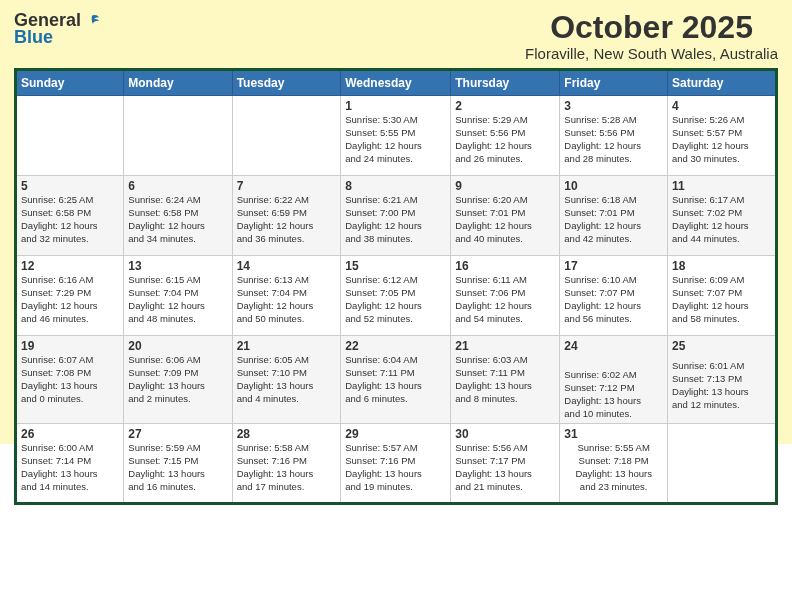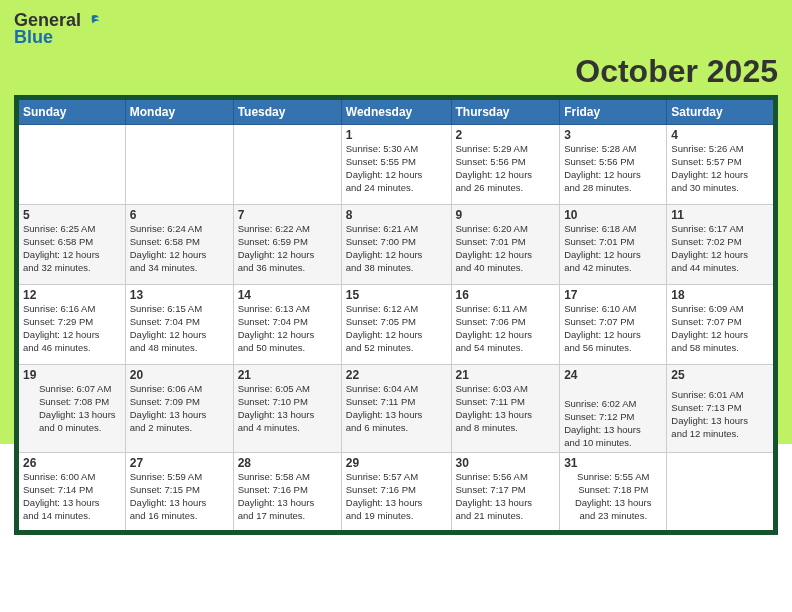--- a/index.html
+++ b/index.html
@@ -7,21 +7,21 @@
       font-family: Arial, sans-serif;
       background: #fff;
       width: 792px;
       height: 612px;
       overflow: hidden;
     }
     .page {
       width: 792px;
       height: 444px;
       padding: 10px 14px;
-      background: #bef264;
+      background: #fef9c3;
     }
     .header {
       display: flex;
       align-items: flex-start;
       justify-content: space-between;
       margin-bottom: 6px;
     }
     .logo {
       display: flex;
       flex-direction: column;
@@ -41,37 +41,36 @@
       font-weight: bold;
       color: #1a6fad;
     }
     .logo-icon {
       width: 18px;
       height: 18px;
       margin-left: 2px;
     }
     .title-section {
       text-align: center;
-      margin-top: 44px;
     }
     .month-title {
       font-size: 32px;
       font-weight: bold;
       color: #333;
       line-height: 1.1;
     }
     .location-title {
       font-size: 15px;
       color: #333;
       font-weight: normal;
     }
     .calendar {
       width: 100%;
       border-collapse: collapse;
-      border: 5px solid #14532d;
+      border: 3px solid #14532d;
     }
     .calendar th {
       background: #3572b0;
       color: #fff;
       font-size: 12px;
       font-weight: bold;
       padding: 5px 4px;
       text-align: left;
       border: 1px solid #2a5990;
     }
@@ -111,20 +110,21 @@
       <div class="logo-text">
         <span class="logo-general">General</span>
         <svg class="logo-icon" viewBox="0 0 20 20">
           <path d="M10 4 Q15 2 18 6 Q14 5 12 8 Q16 7 18 10 Q13 9 11 13 Q9 10 10 4Z" fill="#1a6fad"></path>
         </svg>
       </div>
       <span class="logo-blue" style="margin-top:-4px;">Blue</span>
     </div>
     <div class="title-section">
       <div class="month-title">October 2025</div>
+      <div class="location-title">Floraville, New South Wales, Australia</div>
     </div>
   </div>
 
   <table class="calendar">
     <thead>
       <tr>
 
       <th>Sunday</th>
           <th>Monday</th>
           <th>Tuesday</th>
@@ -266,21 +266,21 @@
             <span class="day-num">18</span>
             <div class="day-info" style="white-space: pre-line;">Sunrise: 6:09 AM
 Sunset: 7:07 PM
 Daylight: 12 hours
 and 58 minutes.</div>
           </td>
         </tr>
         <tr>
           <td>
             <span class="day-num">19</span>
-            <div class="day-info" style="white-space: pre-line; margin-left: 16px;">Sunrise: 6:07 AM
+            <div class="day-info" style="white-space: pre-line;">Sunrise: 6:07 AM
 Sunset: 7:08 PM
 Daylight: 13 hours
 and 0 minutes.</div>
           </td>
           <td>
             <span class="day-num">20</span>
             <div class="day-info" style="white-space: pre-line;">Sunrise: 6:06 AM
 Sunset: 7:09 PM
 Daylight: 13 hours
 and 2 minutes.</div>

